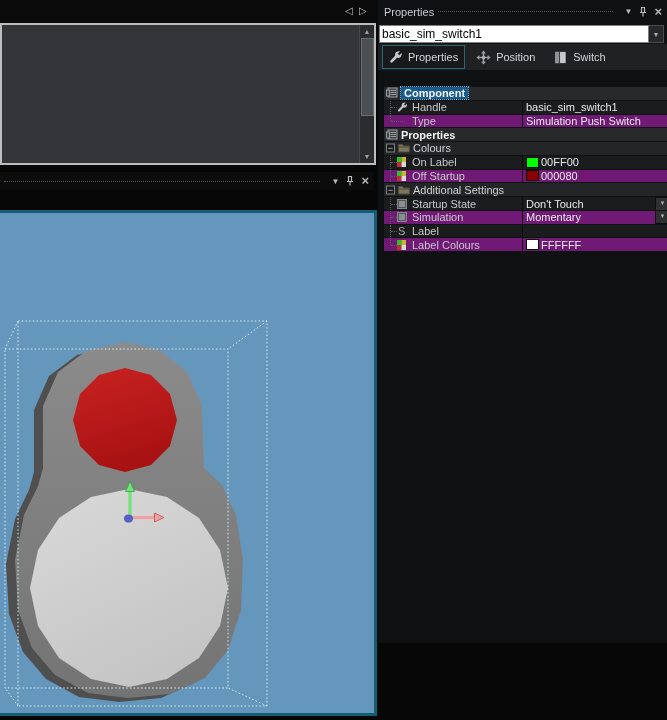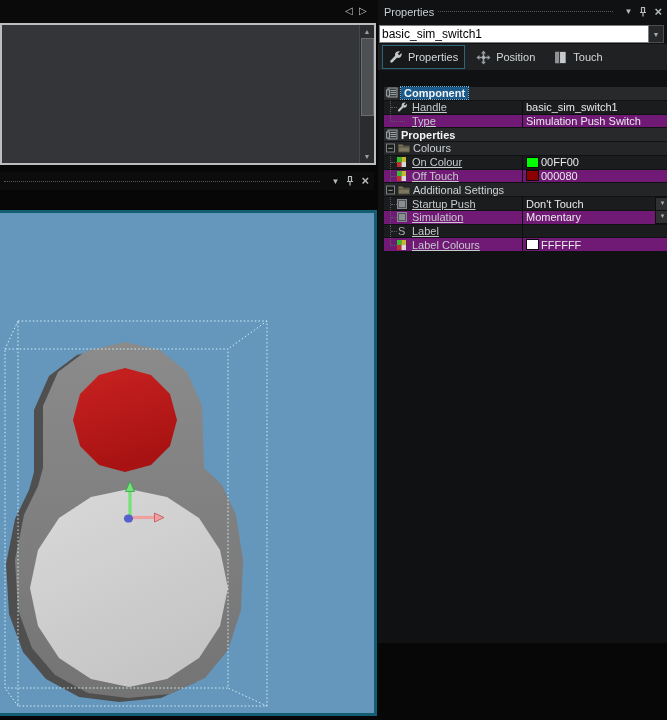--- a/index.html
+++ b/index.html
@@ -45,21 +45,21 @@
   .row{display:flex;align-items:center;height:13.77px;box-sizing:border-box;border-bottom:1px solid #101113;font-size:11px;}
   .row.sec {background:#28292b;}
   .row.grp {background:#232527;}
   .row.item{background:#1a1c1e;}
   .row.item.alt{background:#701a75;}
   .name{flex:none;width:138px;height:100%;display:flex;align-items:center;position:relative;overflow:hidden;}
   .val{flex:1;height:100%;display:flex;align-items:center;border-left:1px solid #0c0d0f;padding-left:3px;overflow:hidden;}
   .sec-lbl{color:#f2f4f5;font-weight:bold;margin-left:3px;white-space:nowrap;}
   .sec-lbl.hl{background:#1a5b8c;outline:1px dotted #6db0dd;padding:0 3px;}
   .grp-lbl{color:#cfd3d5;font-weight:normal;margin-left:3px;white-space:nowrap;}
-  .itm-lbl{color:#c6cacc;margin-left:2px;white-space:nowrap;text-decoration:underline;}
+  .itm-lbl{color:#c6cacc;margin-left:2px;white-space:nowrap;}
   .vtext{color:#e8eaec;white-space:nowrap;}
   .gutter{position:relative;flex:none;width:26px;height:100%;}
   .vline{position:absolute;left:6px;top:0;bottom:0;border-left:1px dotted #585c5e;}
   .vline.half{bottom:50%;}
   .stub{position:absolute;left:7px;top:50%;width:6px;border-top:1px dotted #585c5e;}
   .gut-ic{position:absolute;left:13px;top:50%;transform:translateY(-50%);}
   .minus-box{position:absolute;left:2px;top:50%;transform:translateY(-50%);width:9px;height:9px;box-sizing:border-box;
              border:1px solid #7e8486;background:#1b1b1b;color:#c8ced0;font-size:9px;line-height:7px;text-align:center;}
   .grp-folder{position:absolute;left:14px;top:50%;transform:translateY(-50%);}
   .sec-ic{margin-left:2px;flex:none;}
@@ -211,21 +211,21 @@
     <div class="tab">
       <svg width="15" height="15">
           <use href="#i-move"></use>
         </svg>
       <span>Position</span>
     </div>
     <div class="tab">
       <svg width="15" height="15">
           <use href="#i-macros"></use>
         </svg>
-      <span>Touch</span>
+      <span>Switch</span>
     </div>
   </div>
 
   <div id="grid">
 
     <div class="row sec">
       <svg class="sec-ic" width="12" height="12">
           <use href="#i-form"></use>
         </svg>
       <span class="sec-lbl hl">Component</span>
@@ -279,38 +279,38 @@
 
     <div class="row item">
       <div class="name">
         <div class="gutter">
             <div class="vline"></div>
             <div class="stub"></div>
           <svg class="gut-ic" width="9" height="10">
               <use href="#i-palette"></use>
             </svg>
         </div>
-        <span class="itm-lbl">On Colour</span>
+        <span class="itm-lbl">On Label</span>
       </div>
       <div class="val">
         <span class="swatch" style="background: rgb(0, 255, 0);"></span>
         <span class="vtext">00FF00</span>
       </div>
     </div>
 
     <div class="row item alt">
       <div class="name">
         <div class="gutter">
             <div class="vline"></div>
             <div class="stub"></div>
           <svg class="gut-ic" width="9" height="10">
               <use href="#i-palette"></use>
             </svg>
         </div>
-        <span class="itm-lbl">Off Touch</span>
+        <span class="itm-lbl">Off Startup</span>
       </div>
       <div class="val">
         <span class="swatch" style="background: rgb(139, 0, 0);"></span>
         <span class="vtext">000080</span>
       </div>
     </div>
 
 
     <div class="row grp">
       <div class="gutter">
@@ -324,21 +324,21 @@
 
     <div class="row item">
       <div class="name">
         <div class="gutter">
             <div class="vline"></div>
             <div class="stub"></div>
           <svg class="gut-ic" width="10" height="11">
               <use href="#i-list"></use>
             </svg>
         </div>
-        <span class="itm-lbl">Startup Push</span>
+        <span class="itm-lbl">Startup State</span>
       </div>
       <div class="val">
         <span class="vtext">Don't Touch</span>
         <span class="dd-btn">▼</span>
       </div>
     </div>
 
     <div class="row item alt">
       <div class="name">
         <div class="gutter">

